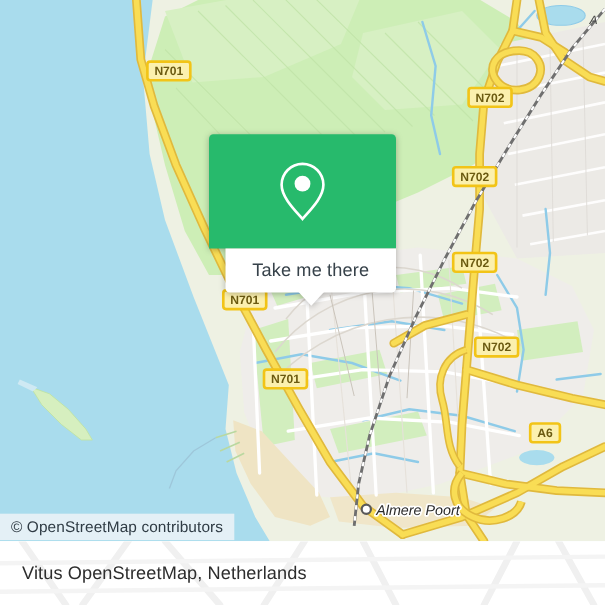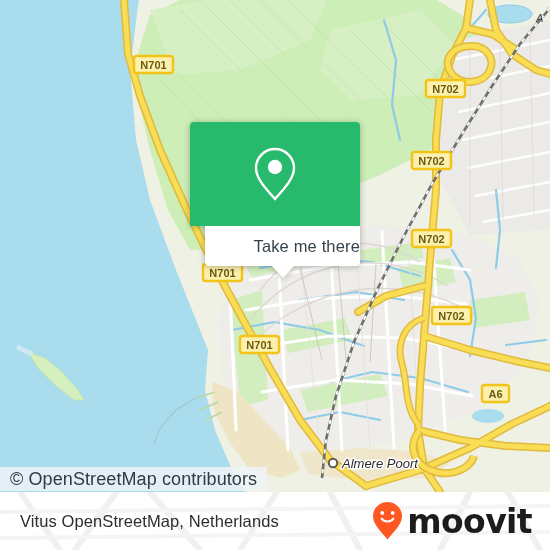--- a/index.html
+++ b/index.html
@@ -34,21 +34,21 @@
   
   #attribution {
     position: absolute;
     left: 0;
     top: 467px;
     height: 24px;
     display: flex;
     align-items: center;
     padding: 0 10px 0 10px;
     background: rgba(237,243,247,0.86);
-    font-size: 18px;
+    font-size: 14px;
     color: #2f3b44;
     letter-spacing: 0.1px;
     white-space: nowrap;
     z-index: 40;
   }
 
   
   #callout {
     position: absolute;
     left: 190px;
@@ -65,21 +65,21 @@
     align-items: center;
     justify-content: center;
   }
   #callout-pin-icon svg { display: block; }
   #callout-button {
     height: 40px;
     background: #ffffff;
     border-radius: 0 0 4px 4px;
     display: flex;
     align-items: center;
-    justify-content: flex-end;
+    justify-content: center;
     cursor: pointer;
     position: relative;
     margin-left: 15px;
   }
   #callout-button-label {
     font-size: 16.5px;
     color: #37424a;
     letter-spacing: 0.15px;
   }
   #callout-tail {
@@ -394,27 +394,16 @@
         <path d="M 470,0 L 440,58"></path>
         <path d="M 505,-5 L 540,58"></path>
       </g>
       <g stroke="#f4f4f4" stroke-width="4" fill="none">
         <path d="M 0,20 L 550,14"></path>
         <path d="M 0,46 L 550,40"></path>
       </g>
     </svg>
     <div id="footer-inner">
       <span id="footer-title">Vitus OpenStreetMap, Netherlands</span>
-      <span id="brand">
-        <span id="brand-pin">
-          <svg width="31" height="40" viewBox="0 0 31 40" xmlns="http://www.w3.org/2000/svg">
-            <path d="M15.5 1 C7.5 1 1 7.4 1 15.3 C1 24 10 31.5 15.5 38.5 C21 31.5 30 24 30 15.3 C30 7.4 23.5 1 15.5 1 Z" fill="#ff5722"></path>
-            <circle cx="10.3" cy="12" r="1.9" fill="#ffffff"></circle>
-            <circle cx="20.7" cy="12" r="1.9" fill="#ffffff"></circle>
-            <path d="M 9.6 17.6 C 11.6 21.4 19.4 21.4 21.4 17.6" fill="none" stroke="#ffffff" stroke-width="2.1" stroke-linecap="round"></path>
-          </svg>
-        </span>
-        <span id="brand-wordmark">moovit</span>
-      </span>
     </div>
   </div>
 
 </div>
 
 </body></html>

